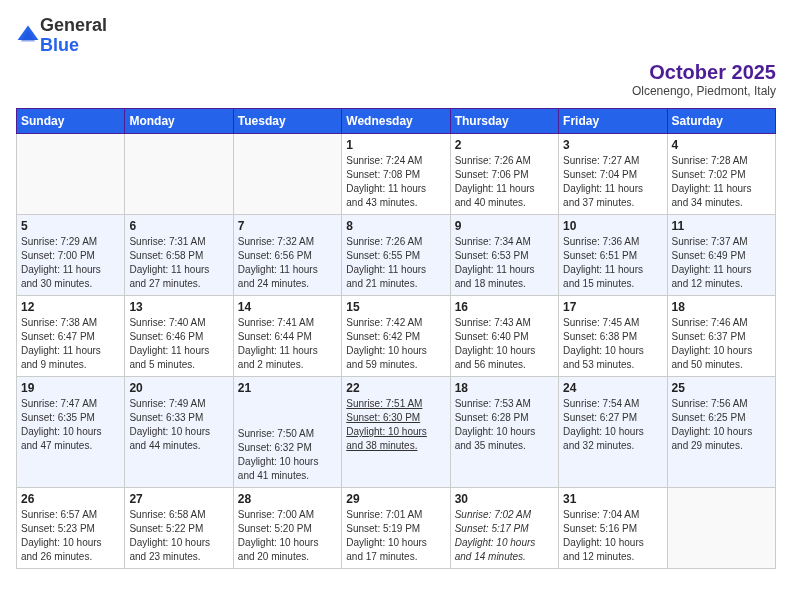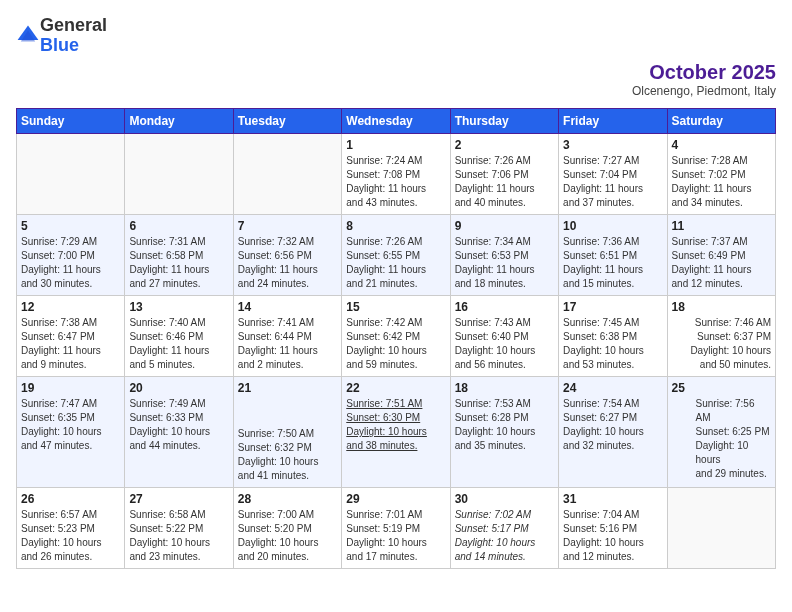--- a/index.html
+++ b/index.html
@@ -241,21 +241,21 @@
         </td>
         <td>
           <div class="day-number">17</div>
           <div class="day-info" style="white-space: pre-line;">Sunrise: 7:45 AM
 Sunset: 6:38 PM
 Daylight: 10 hours
 and 53 minutes.</div>
         </td>
         <td>
           <div class="day-number">18</div>
-          <div class="day-info" style="white-space: pre-line; text-align: right;">Sunrise: 7:46 AM
+          <div class="day-info" style="white-space: pre-line;">Sunrise: 7:46 AM
 Sunset: 6:37 PM
 Daylight: 10 hours
 and 50 minutes.</div>
         </td>
       </tr>
       <tr class="row-alt">
         <td>
           <div class="day-number">19</div>
           <div class="day-info" style="white-space: pre-line;">Sunrise: 7:47 AM
 Sunset: 6:35 PM
@@ -292,21 +292,21 @@
         </td>
         <td>
           <div class="day-number">24</div>
           <div class="day-info" style="white-space: pre-line;">Sunrise: 7:54 AM
 Sunset: 6:27 PM
 Daylight: 10 hours
 and 32 minutes.</div>
         </td>
         <td>
           <div class="day-number">25</div>
-          <div class="day-info" style="white-space: pre-line; margin-left: 24px;">Sunrise: 7:56 AM
+          <div class="day-info" style="white-space: pre-line;">Sunrise: 7:56 AM
 Sunset: 6:25 PM
 Daylight: 10 hours
 and 29 minutes.</div>
         </td>
       </tr>
       <tr>
         <td>
           <div class="day-number">26</div>
           <div class="day-info" style="white-space: pre-line;">Sunrise: 6:57 AM
 Sunset: 5:23 PM

